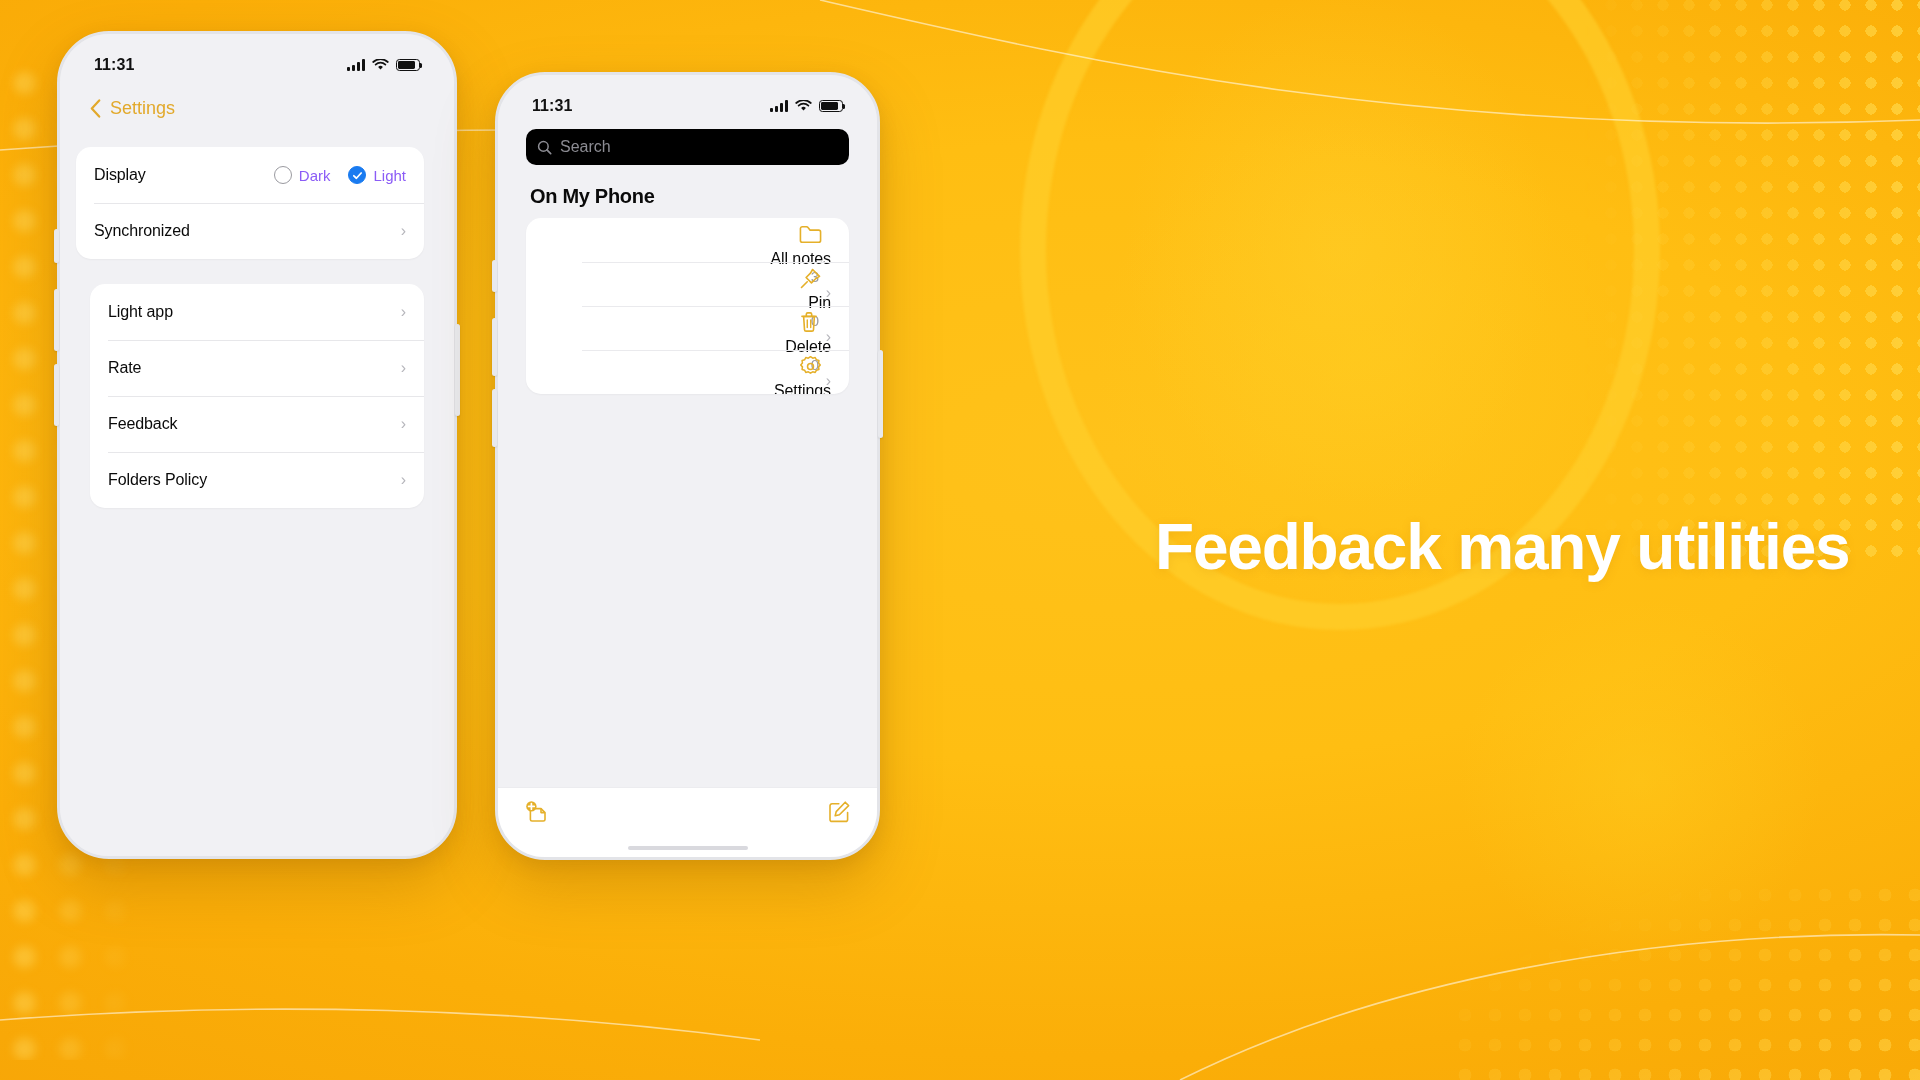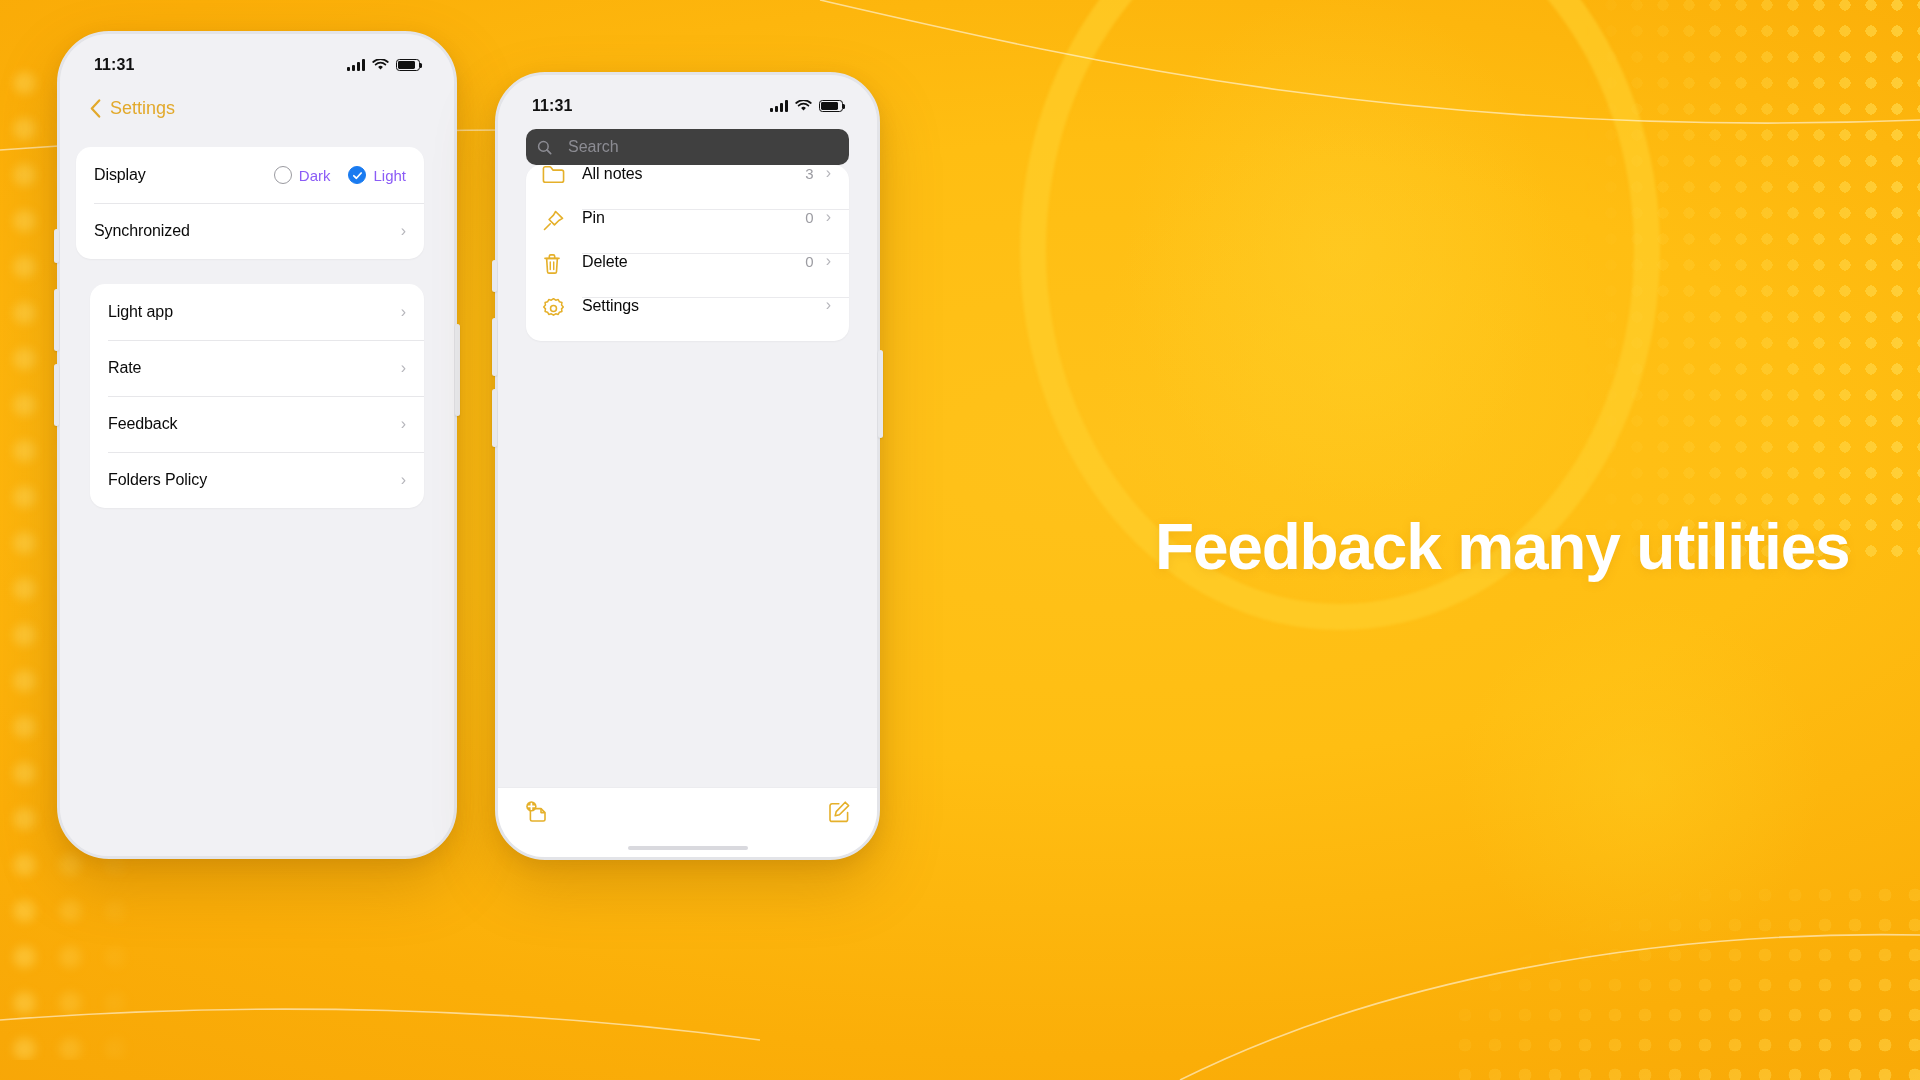--- a/index.html
+++ b/index.html
@@ -166,31 +166,32 @@
     box-shadow:0 1px 3px rgba(0,0,0,0.18);
   }
 
   
   .big-title {
     padding:28px 32px 0 32px;
     font-size:31px; font-weight:700; color:#0A0A0A; letter-spacing:-0.6px;
   }
   .search {
     margin:14px 28px 0 28px; height:36px; border-radius:10px;
-    background:#404040; display:flex; align-items:center; gap:16px;
+    background:#000000; display:flex; align-items:center; gap:8px;
     padding:0 11px;
   }
   .search-text { font-size:16px; color:#8C8C93; }
   .sec-head {
     padding:20px 32px 10px 32px;
     font-size:20px; font-weight:700; color:#0A0A0A; letter-spacing:-0.3px;
   }
   .folder-row {
-    display:flex; align-items:flex-start; height:44px; padding:0 18px 0 16px;
+    display:flex; align-items:flex-end; height:44px; padding:0 18px 0 16px;
     position:relative;
+    flex-direction:column;
   }
   .folder-row .ficon { width:32px; flex:0 0 32px; display:flex; align-items:center; }
   .folder-row .fname {
     font-size:16px; color:#0A0A0A; font-weight:500; flex:1 1 auto;
     letter-spacing:-0.1px; padding-left:8px;
   }
   .folder-row .fcount { font-size:15px; color:#9C9CA2; margin-right:12px; }
   .folder-row + .folder-row::before {
     content:""; position:absolute; left:56px; right:0; top:0; height:1px;
     background:#EAEAED;
@@ -345,20 +346,21 @@
 
 
     <div class="search">
       <svg width="15" height="15" viewBox="0 0 16 16">
         <circle cx="6.8" cy="6.8" r="5.1" stroke="#8C8C93" stroke-width="1.6" fill="none"></circle>
         <path d="M10.6 10.6 L14.6 14.6" stroke="#8C8C93" stroke-width="1.8" stroke-linecap="round"></path>
       </svg>
       <span class="search-text">Search</span>
     </div>
 
+    <div class="sec-head">On My Phone</div>
 
     <div class="card" style="margin:0 28px;">
 
       <div class="folder-row">
         <span class="ficon">
           <svg width="23" height="19" viewBox="0 0 24 20">
             <path d="M1.4 5.2 V16.2 a2 2 0 0 0 2 2 H20.6 a2 2 0 0 0 2-2 V7.4 a2 2 0 0 0-2-2 H11.6 L9.4 2.6 a2 2 0 0 0-1.6-0.8 H3.4 a2 2 0 0 0-2 2 Z" stroke="#E5B02A" stroke-width="1.7" fill="none" stroke-linejoin="round"></path>
           </svg>
         </span>
         <span class="fname">All notes</span>

